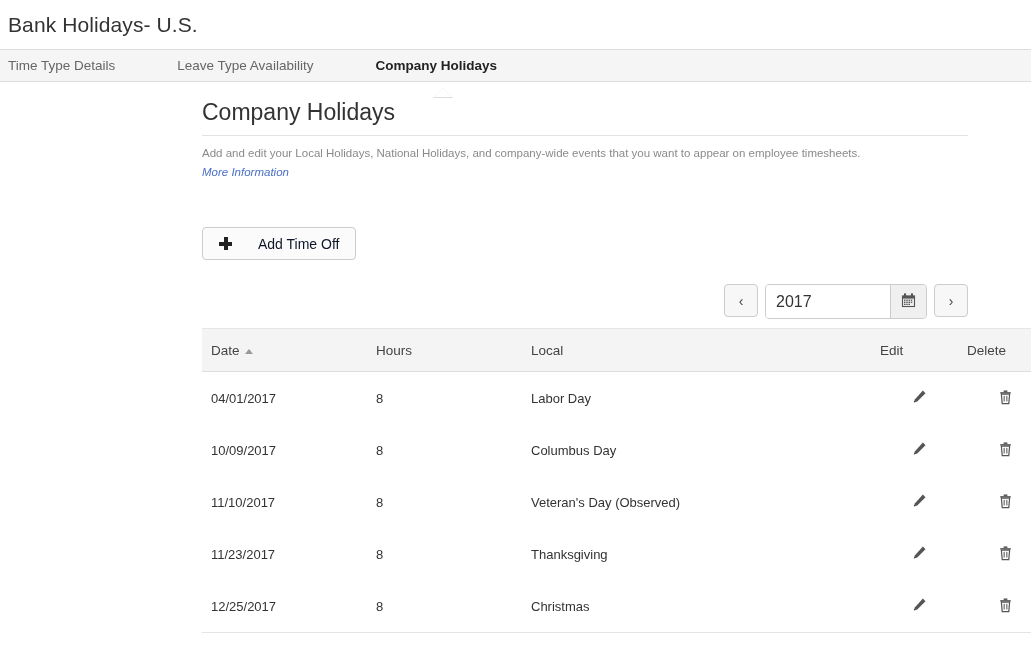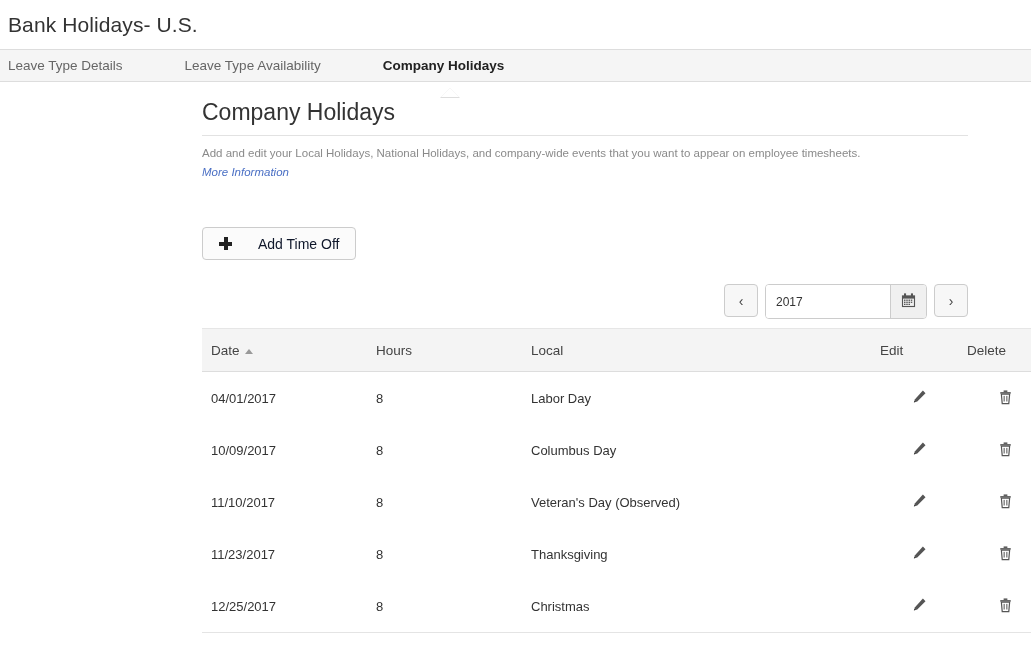--- a/index.html
+++ b/index.html
@@ -188,21 +188,21 @@
     border-radius: 4px;
     overflow: hidden;
     background: #ffffff;
     height: 33px;
   }
   .year-input {
     width: 104px;
     border: none;
     outline: none;
     padding: 0 10px;
-    font-size: 12px;
+    font-size: 16px;
     color: #333333;
     background: #ffffff;
     font-family: "Liberation Sans", sans-serif;
   }
   .cal-btn {
     width: 36px;
     background: #f0f0f0;
     border: none;
     border-left: 1px solid #cccccc;
     display: flex;
@@ -270,21 +270,21 @@
   }
 </style>
 </head>
 <body>
 
 <div class="page-header">
   <div class="page-header-title">Bank Holidays- U.S.</div>
 </div>
 
 <div class="tab-bar">
-  <div class="tab">Leave Type Details</div>
+  <div class="tab">Time Type Details</div>
   <div class="tab">Leave Type Availability</div>
   <div class="tab active">Company Holidays</div>
 </div>
 
 <div class="content">
   <div class="content-inner">
 
     <h1 class="section-title">Company Holidays</h1>
     <hr class="title-rule">
 

